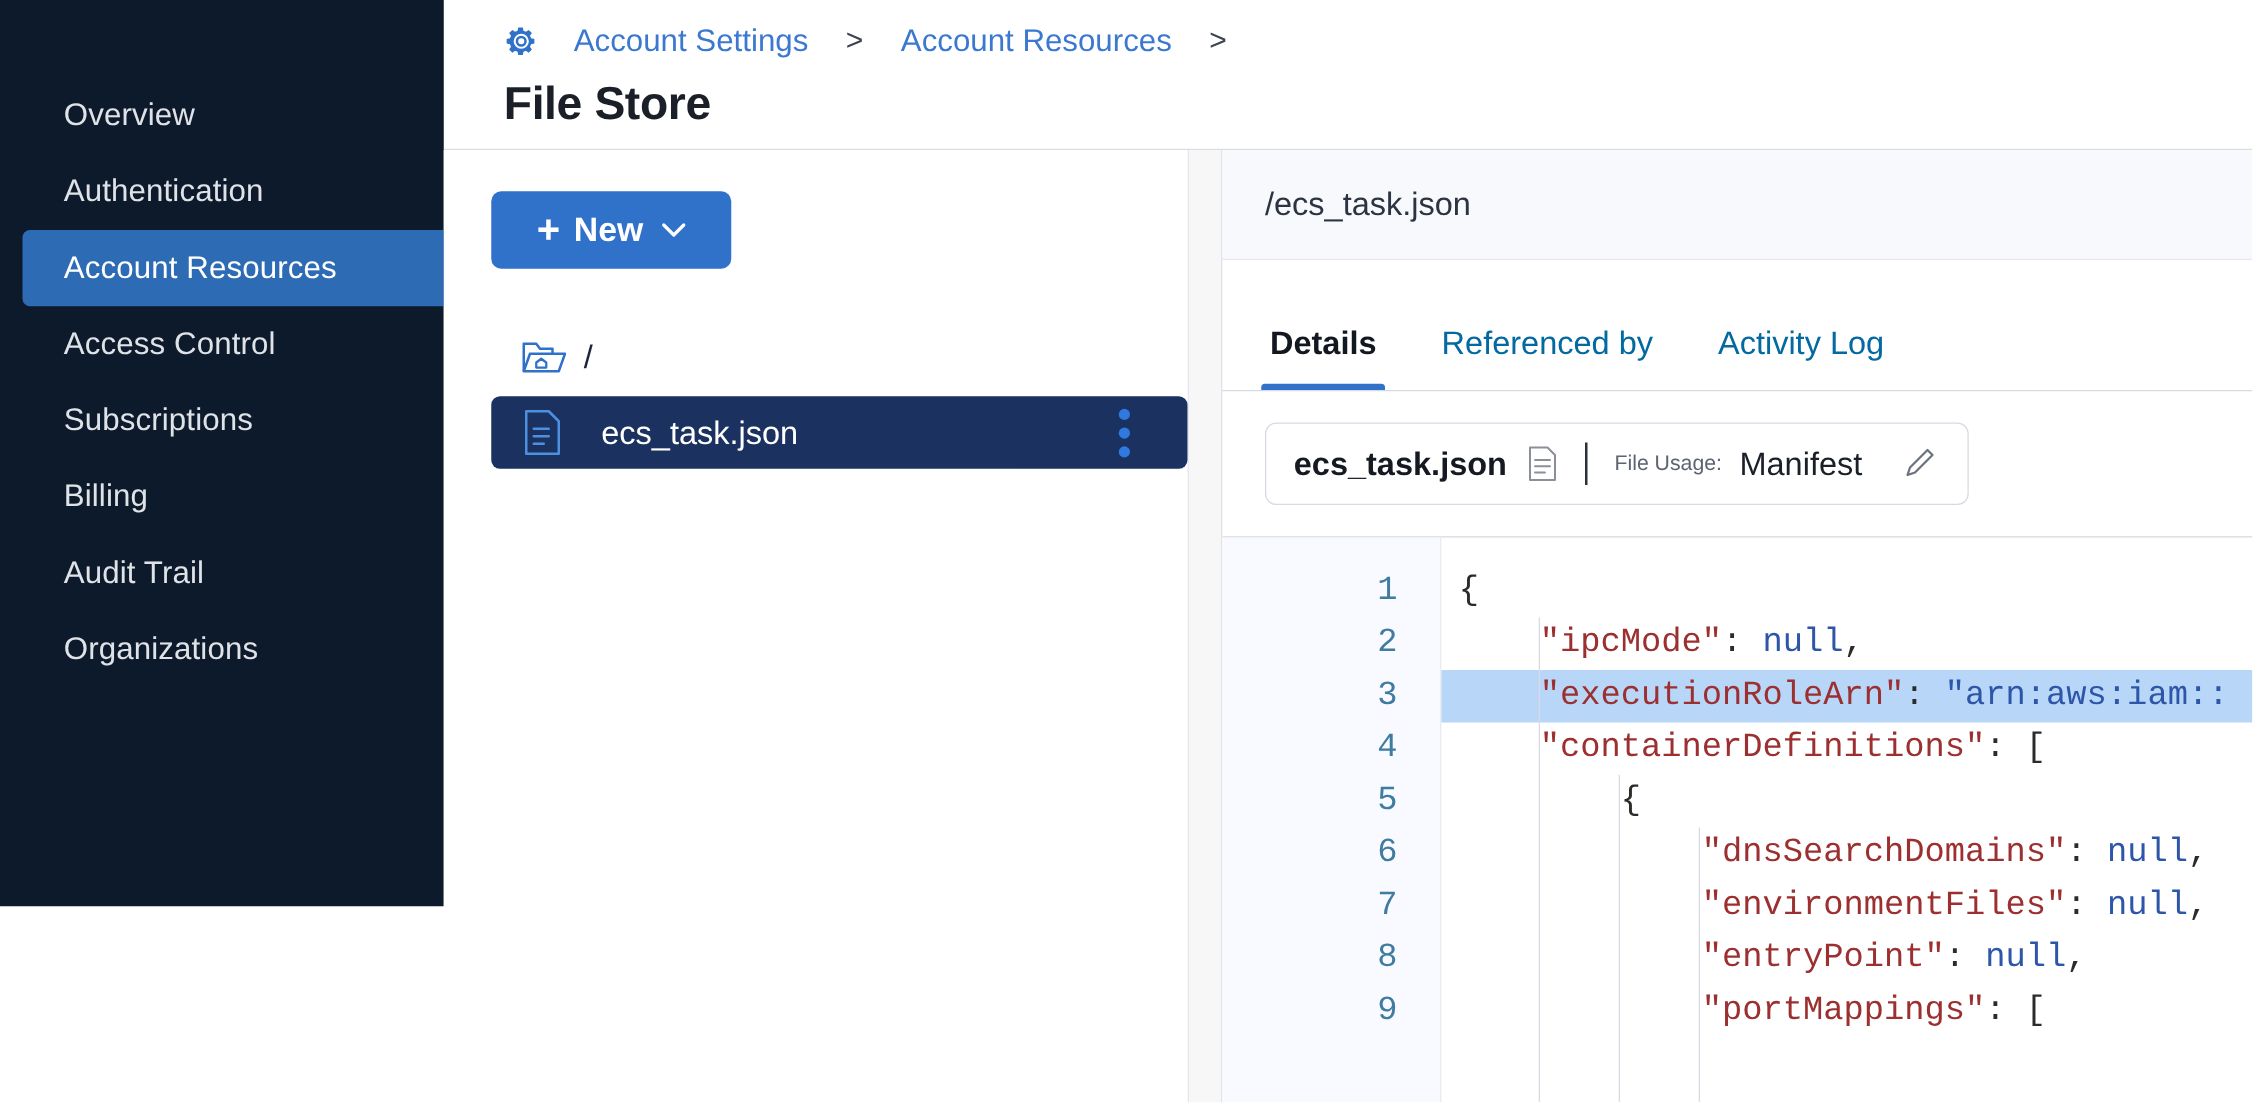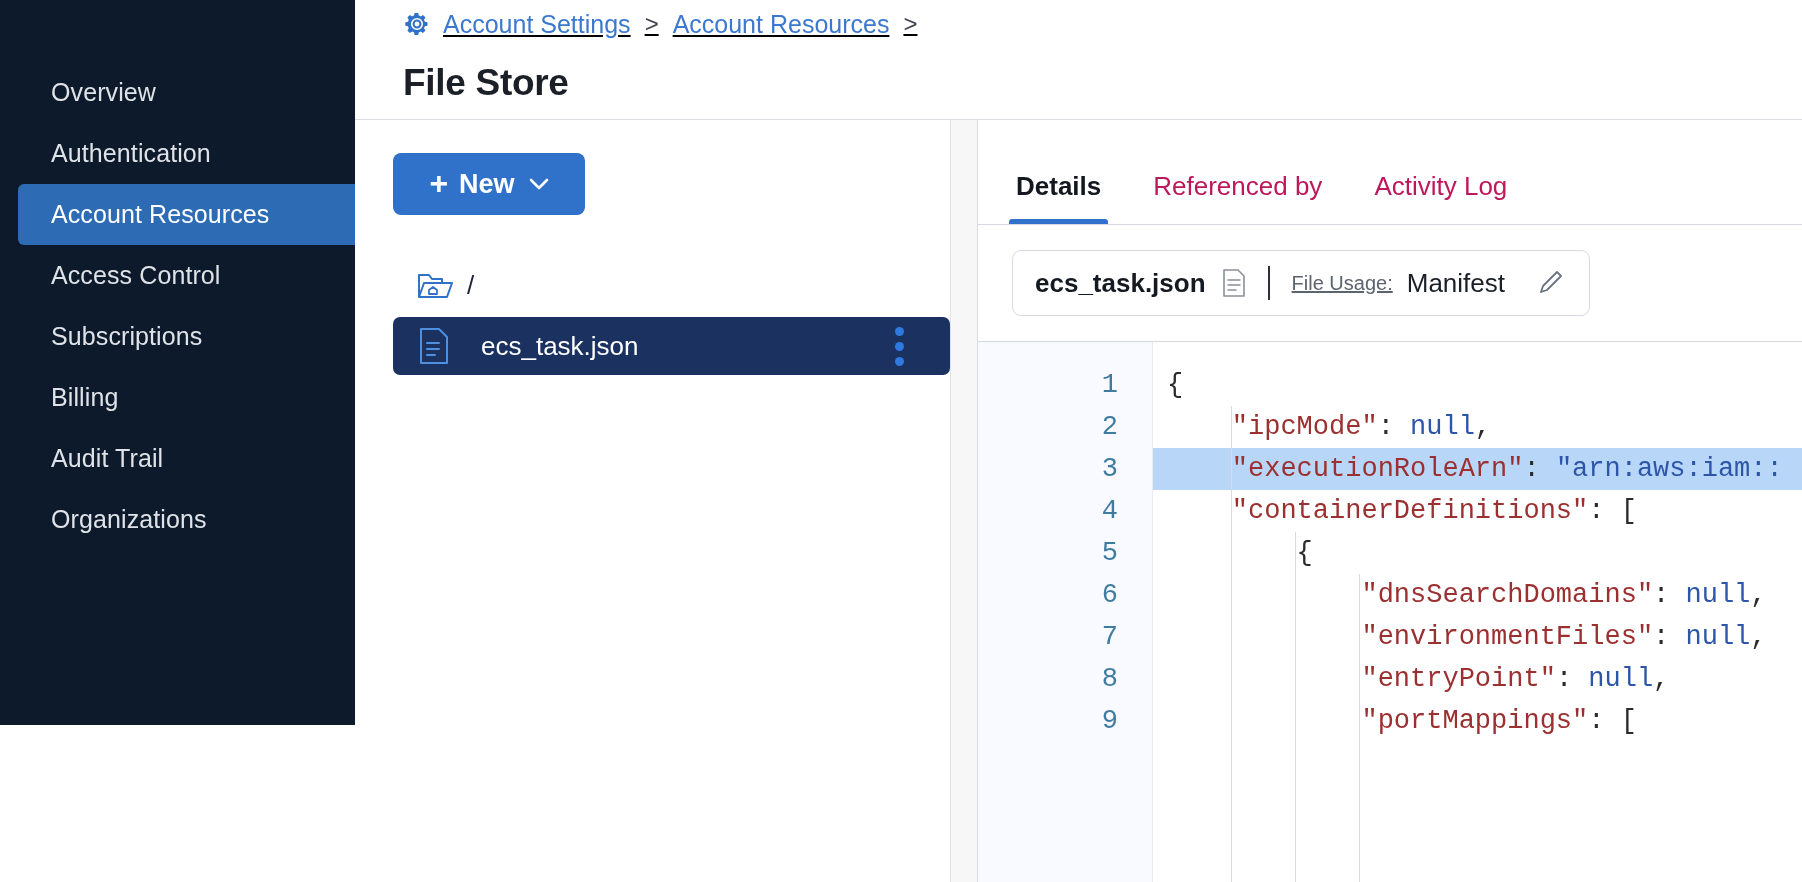--- a/index.html
+++ b/index.html
@@ -40,21 +40,21 @@
 
   
   .main { flex: 1; height: 882px; display: flex; flex-direction: column; min-width: 0; }
 
   .topbar {
     height: 120px; min-height: 120px;
     border-bottom: 1px solid #dcdde5;
     padding: 10px 0 0 48px;
     background: #fff;
   }
-  .crumbs { display: flex; height: 46px; gap: 0; text-decoration: underline; }
+  .crumbs { display: flex; align-items: center; height: 46px; gap: 16px; }
   .gear-ico { width: 28px; height: 28px; margin-right: 12px; flex: none; }
   .crumb-link {
     color: #3b78d0; font-size: 25px; cursor: pointer; white-space: nowrap;
   }
   .crumb-sep {
     color: #3d4450; font-size: 24px; margin: 0 14px; flex: none;
   }
   .page-title {
     font-size: 37px; font-weight: bold; color: #1b1f27;
     letter-spacing: -.3px; margin-top: 6px;
@@ -122,21 +122,21 @@
 
   .tabs {
     height: 105px; min-height: 105px;
     display: flex; align-items: flex-end;
     border-bottom: 1px solid #d7d9e2;
     padding-left: 34px;
     gap: 0;
     text-align: right;
   }
   .tab {
-    font-size: 26px; color: #be185d;
+    font-size: 26px; color: #0369a1;
     padding: 0 4px 22px 4px;
     margin-right: 44px;
     cursor: pointer;
     position: relative;
     white-space: nowrap;
   }
   .tab.active { font-weight: bold; color: #13171f; }
   .tab.active::after {
     content: ""; position: absolute; left: -3px; right: -3px; bottom: 0;
     height: 5px; background: #3071c9; border-radius: 3px 3px 0 0;
@@ -146,21 +146,21 @@
   .usage-box {
     height: 66px;
     border: 1px solid #d8d9e4; border-radius: 9px;
     display: flex; align-items: center;
     padding: 0 24px 0 22px; gap: 0;
     background: #fff;
   }
   .usage-file { font-size: 26px; font-weight: bold; color: #151a22; white-space: nowrap; }
   .doc-ico { width: 24px; height: 30px; margin-left: 16px; flex: none; }
   .vdiv { width: 2px; height: 34px; background: #2b303a; margin: 0 22px; flex: none; }
-  .usage-label { font-size: 20px; color: #5c6470; white-space: nowrap; text-decoration: underline; }
+  .usage-label { font-size: 17px; color: #5c6470; white-space: nowrap; }
   .usage-value { font-size: 26px; color: #1b2028; margin-left: 14px; white-space: nowrap; }
   .pencil-ico { width: 30px; height: 30px; margin-left: 30px; flex: none; cursor: pointer; }
 
   
   .code-wrap {
     flex: 1; min-height: 0; display: flex;
     border-top: 1px solid #d7d9e2;
     background: #ffffff;
     overflow: hidden;
   }
@@ -273,20 +273,23 @@
               </span>
           </div>
 
         </div>
       </section>
 
       <div class="gutter"></div>
 
       <section class="detail">
 
+        <div class="path-bar">
+          <span class="path-text">/ecs_task.json</span>
+        </div>
 
         <div class="tabs">
           <div class="tab active"><span>Details</span></div>
           <div class="tab"><span>Referenced by</span></div>
           <div class="tab"><span>Activity Log</span></div>
         </div>
 
         <div class="usage-area">
           <div class="usage-box">
             <span class="usage-file">ecs_task.json</span>

